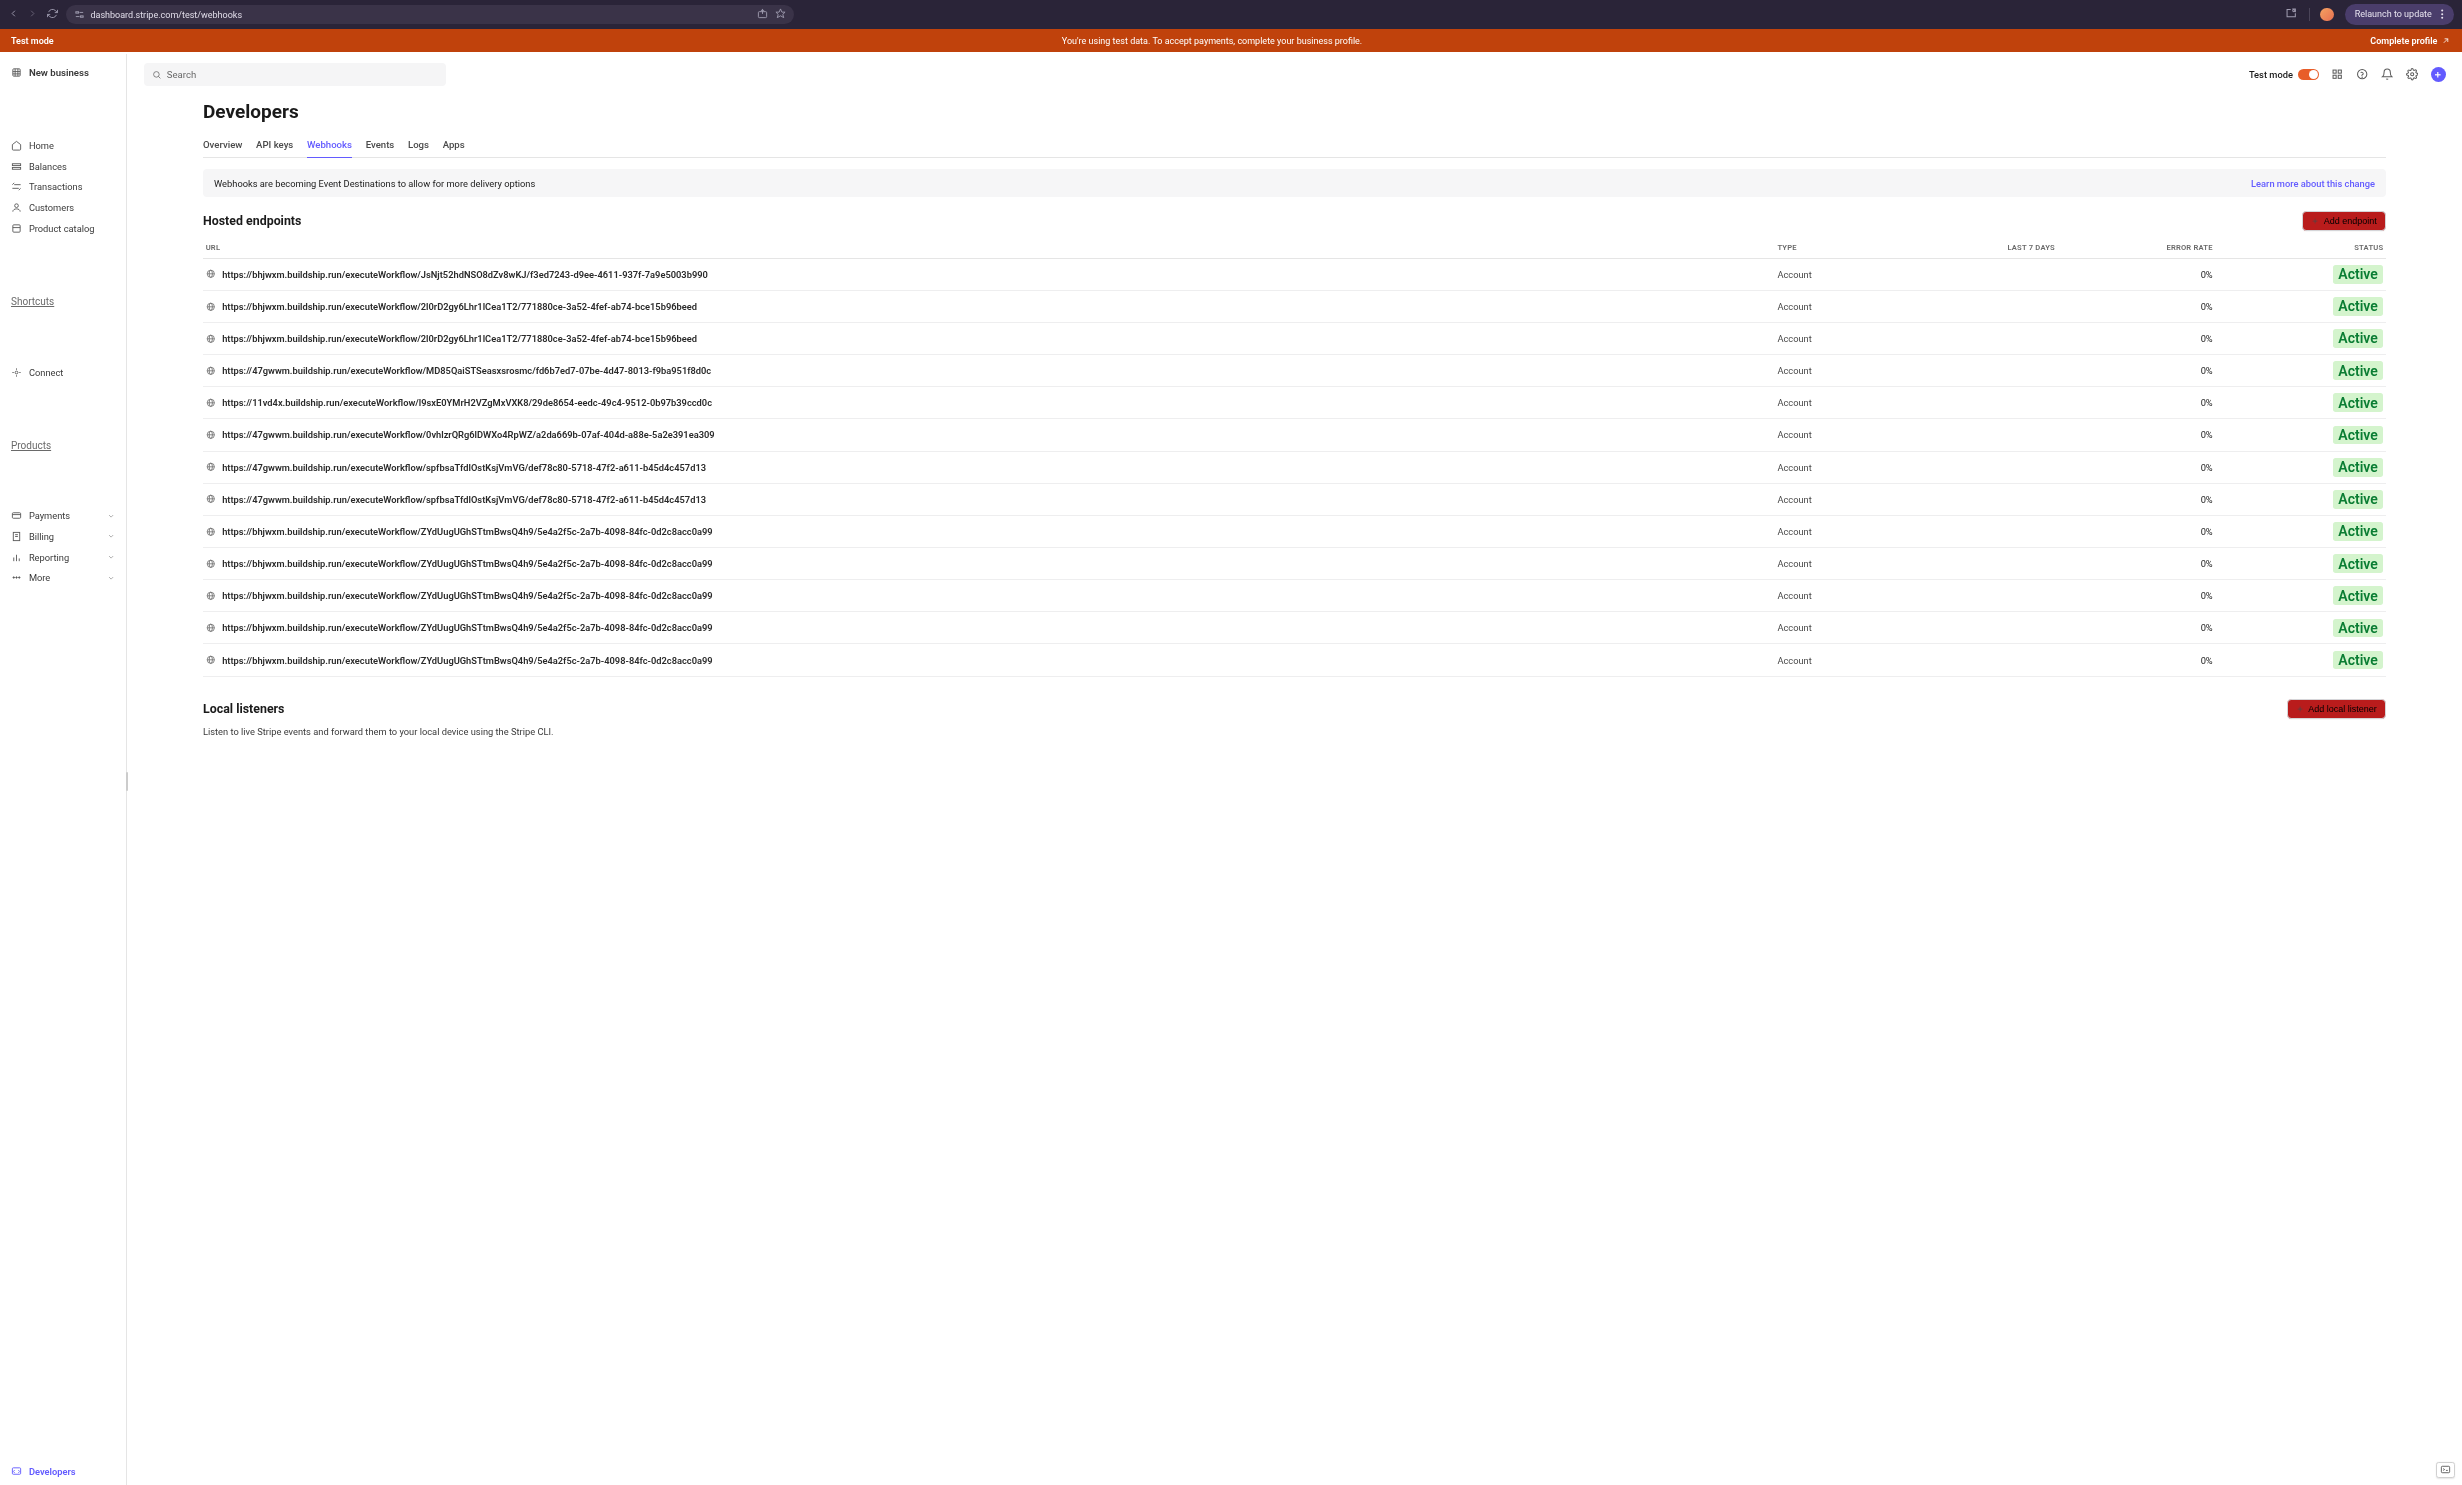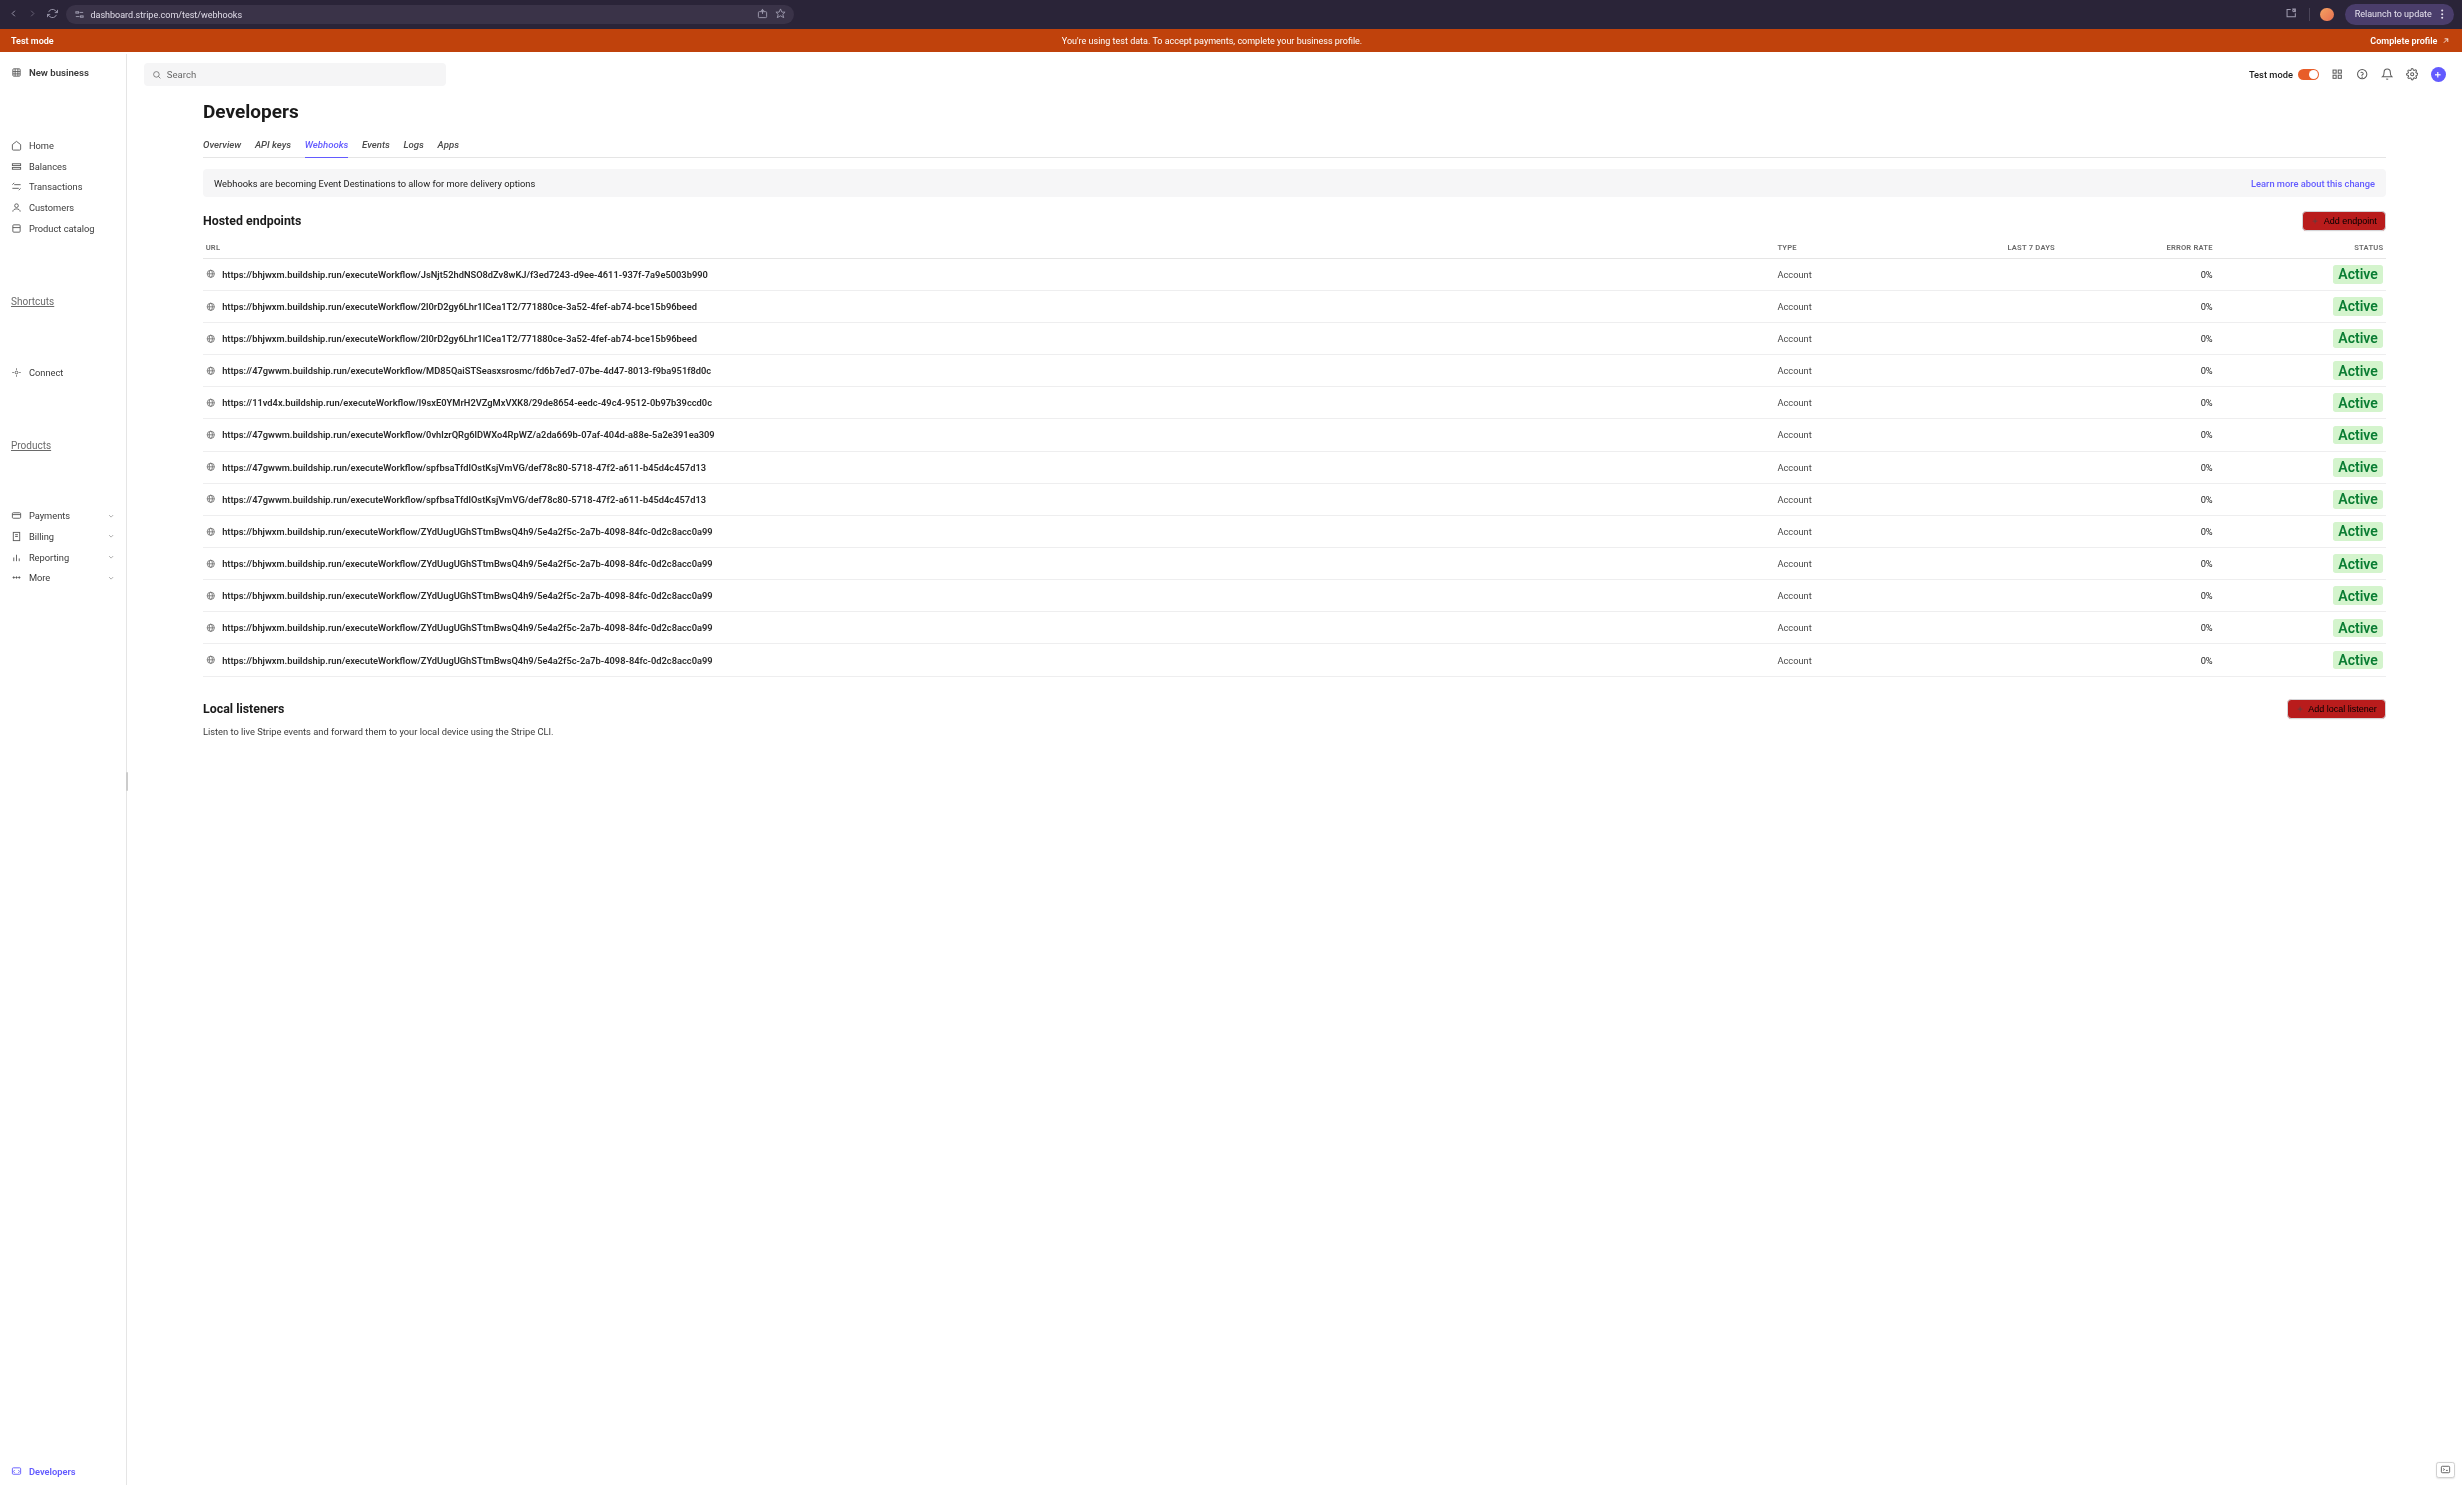--- a/index.html
+++ b/index.html
@@ -48,21 +48,21 @@
 .topbar-right { margin-left:auto; display:flex; align-items:center; gap:12.4px;}
 .test-toggle { display:flex; align-items:center; gap:5.5px; font-size:9.3px; font-weight:500;}
 .toggle { width:20.6px; height:11.7px; background:#e85d29; border-radius:6.9px; position:relative;}
 .toggle::after{content:""; position:absolute; right:1.4px; top:1.4px; width:9px; height:9px; background:#fff; border-radius:50%;}
 .topbar-right svg.ticon{width:12.4px;height:12.4px; color:#5a5a5a;}
 .plus-btn { width:15px; height:15px; background:#635bff; border-radius:50%; display:flex; align-items:center; justify-content:center; color:#fff;}
 .plus-btn svg{width:9.6px;height:9.6px;}
 
 .content { padding: 5.5px 76px 27.5px; }
 h1.page-title { font-size:19px; font-weight:700; margin-bottom:11px;}
-.tabs { display:flex; gap:13.7px; border-bottom:0.7px solid #e5e5e5; margin-bottom:11px;font-style:italic;}
+.tabs { display:flex; gap:13.7px; border-bottom:0.7px solid #e5e5e5; margin-bottom:11px;}
 .tab { padding: 5.5px 0 6.9px; font-size:9.6px; color:#4a4a4a; cursor:pointer; font-weight:500;}
 .tab.active { color:#635bff; border-bottom:1.4px solid #635bff; margin-bottom:-0.7px;}
 
 .notice { background:#f6f6f7; border-radius:4.1px; padding:8.2px 11px; display:flex; align-items:center; font-size:9.3px; margin-bottom:13.7px;}
 .notice a { color:#635bff; margin-left:auto; text-decoration:none; font-weight:500;}
 
 .section-head { display:flex; align-items:center; margin-bottom:6.9px;}
 .section-head h2 { font-size:12.4px; font-weight:700;}
 .btn-outline { margin-left:auto; border:0.7px solid #d5d5d8; background:#b91c1c; border-radius:4.1px; padding:4.1px 8.2px; font-size:9px; display:flex; align-items:center; gap:4.1px; cursor:pointer; box-shadow:0 0.7px 0.7px rgba(0,0,0,0.03);}
 .btn-outline svg{width:8.2px;height:8.2px;}

